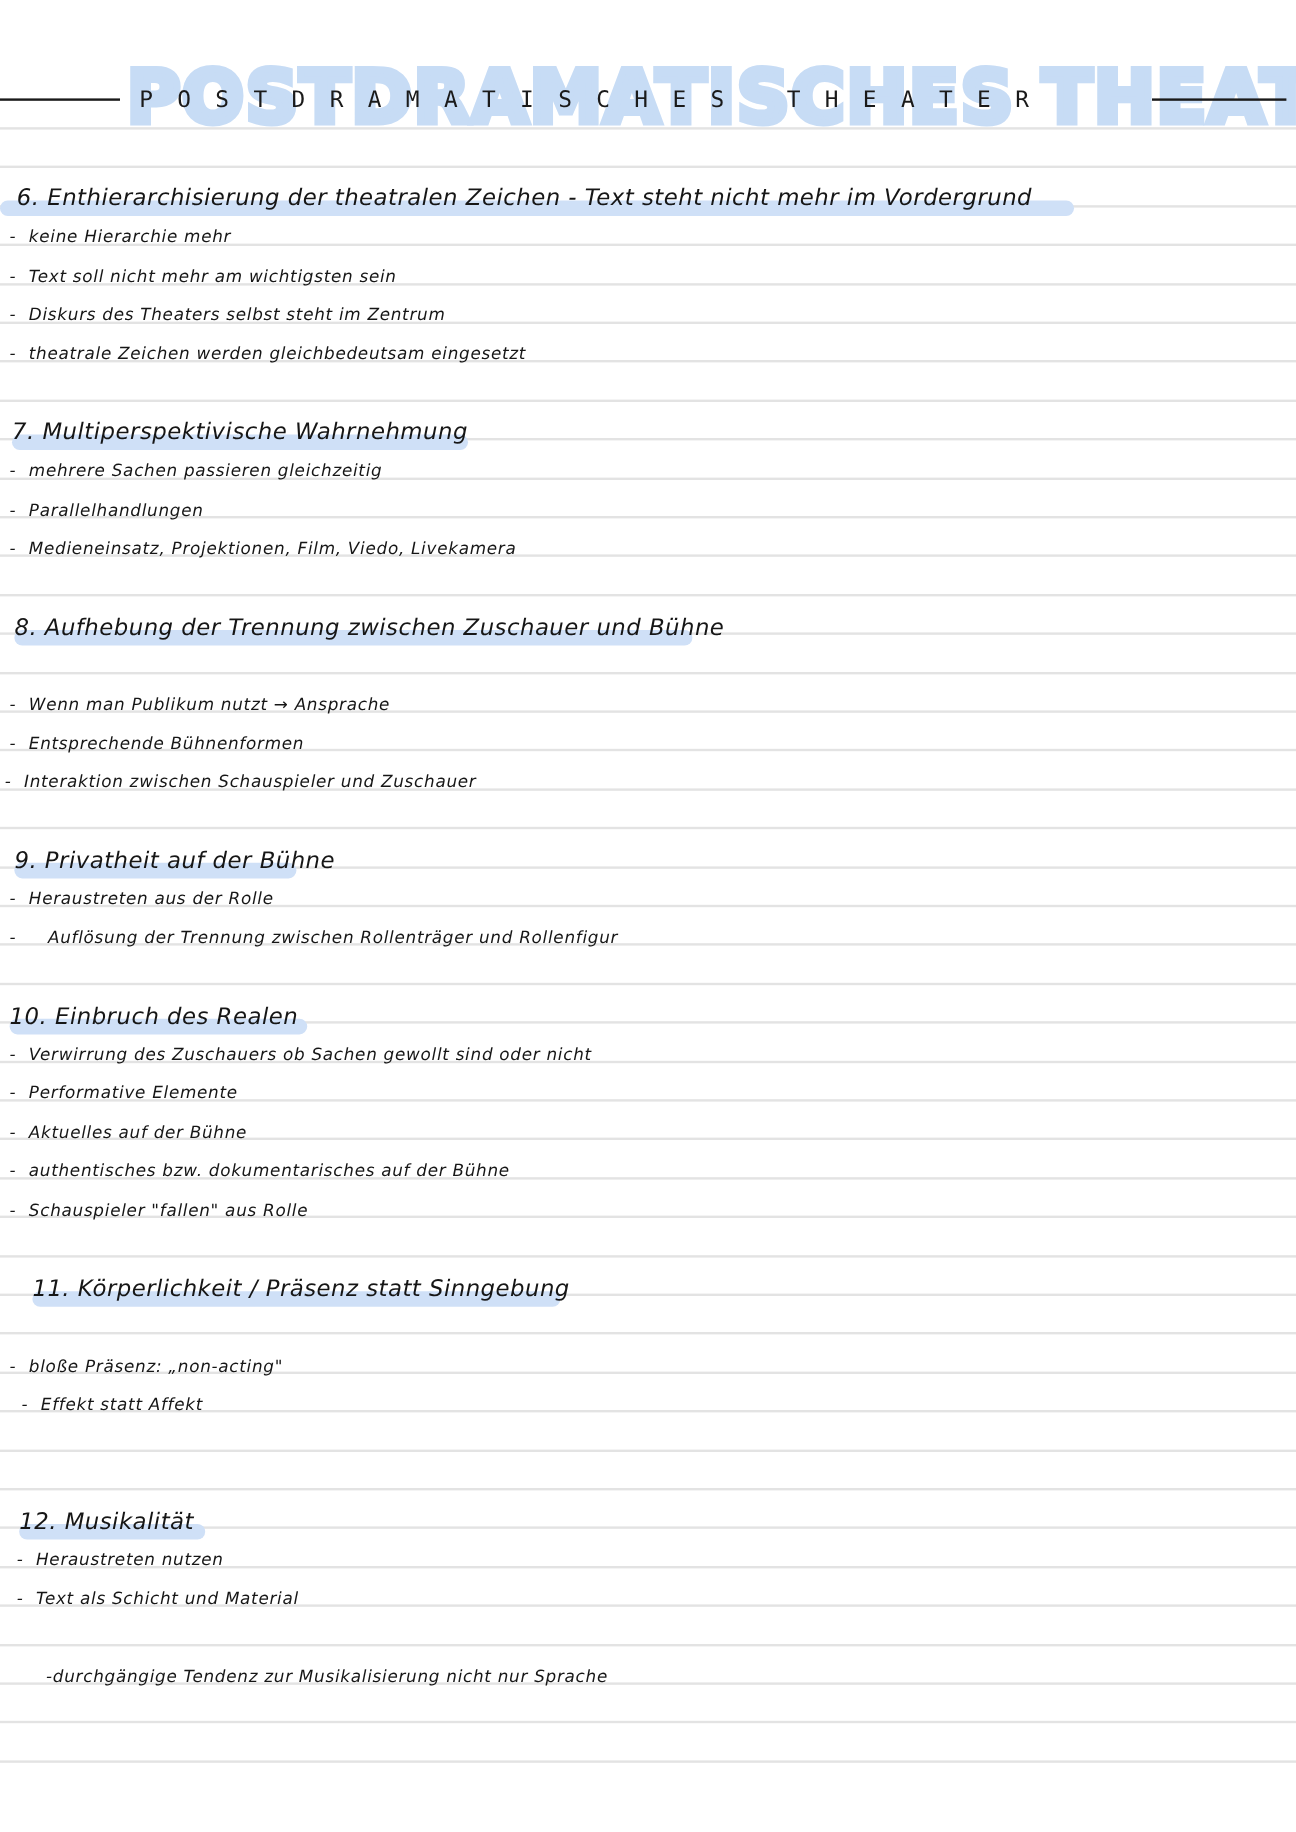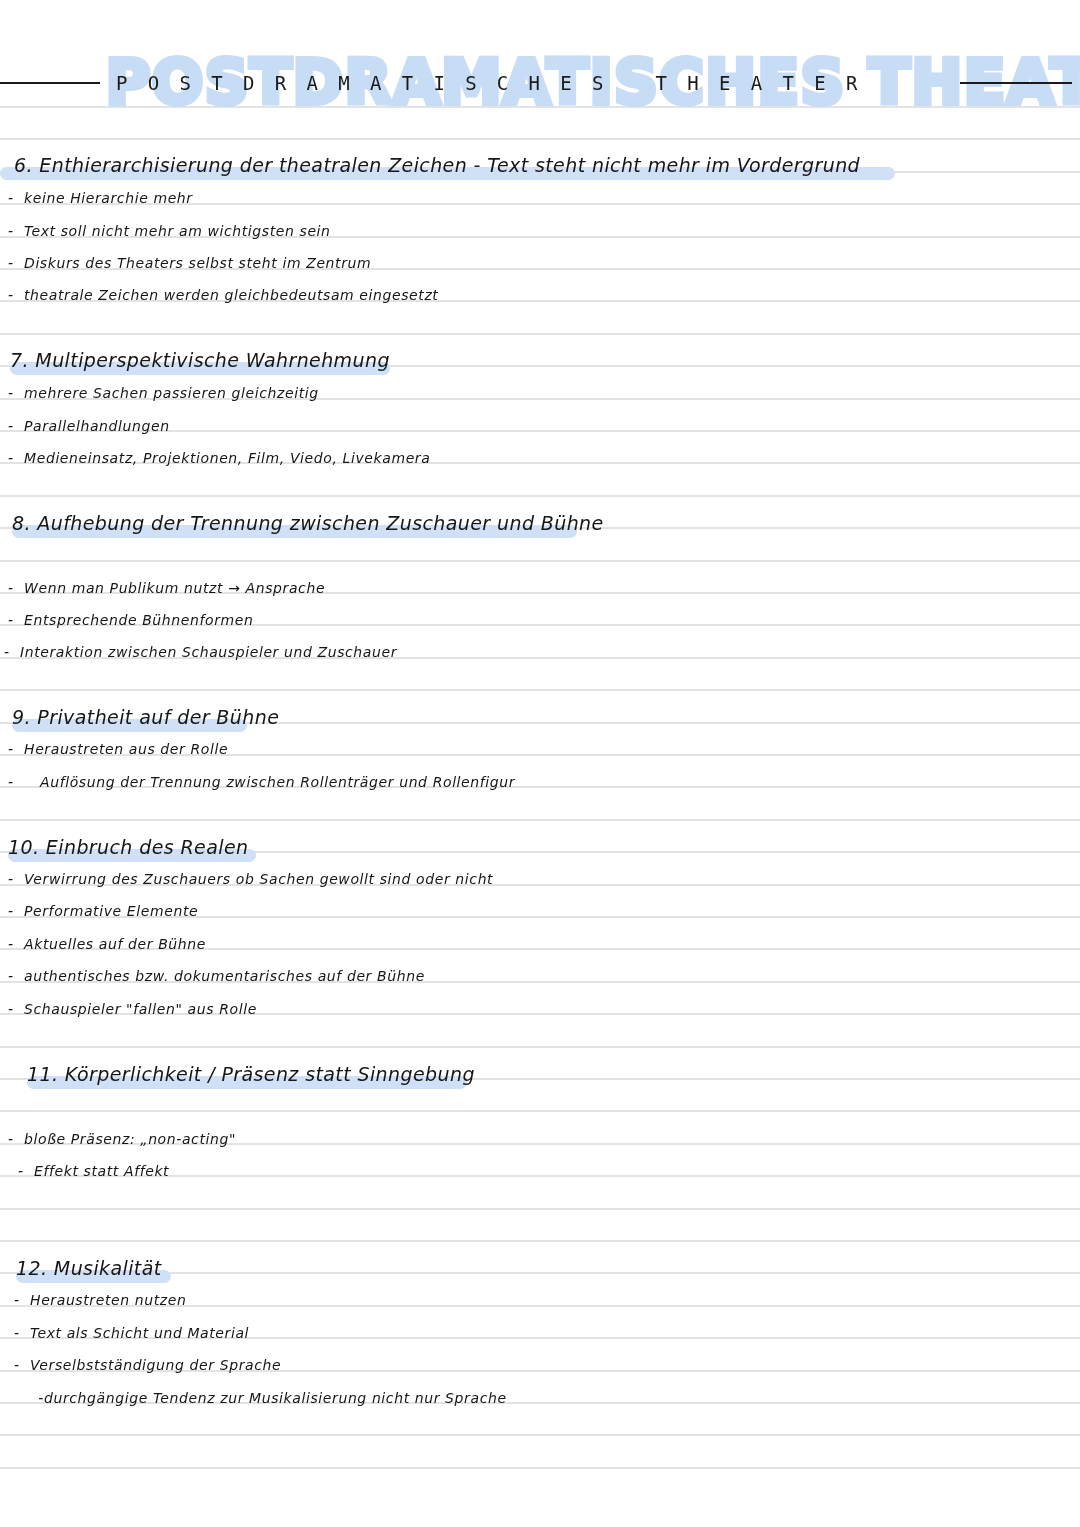--- a/index.html
+++ b/index.html
@@ -212,16 +212,15 @@
   </div>
   <div class="bullet" style="left:8px; top:1124px;"><span class="dash">-</span><span>bloße Präsenz: „non-acting"</span></div>
   <div class="bullet" style="left:18px; top:1156px;"><span class="dash">-</span><span>Effekt statt Affekt</span></div>
 
   <div class="heading" style="left:16px; top:1253px;">
     <div class="hl" style="width:155px;"></div>
     <span class="txt">12. Musikalität</span>
   </div>
   <div class="bullet" style="left:14px; top:1285px;"><span class="dash">-</span><span>Heraustreten nutzen</span></div>
   <div class="bullet" style="left:14px; top:1318px;"><span class="dash">-</span><span>Text als Schicht und Material</span></div>
-  <div class="bullet" style="left:14px; top:1350px;"><span class="dash">-</span><span>Verselbstständigung der Sprache</span></div>
   <div class="bullet" style="left:28px; top:1383px;text-align:right;"><span class="dash">-</span><span>durchgängige Tendenz zur Musikalisierung nicht nur Sprache</span></div>
 
 </div>
 
 </body></html>

